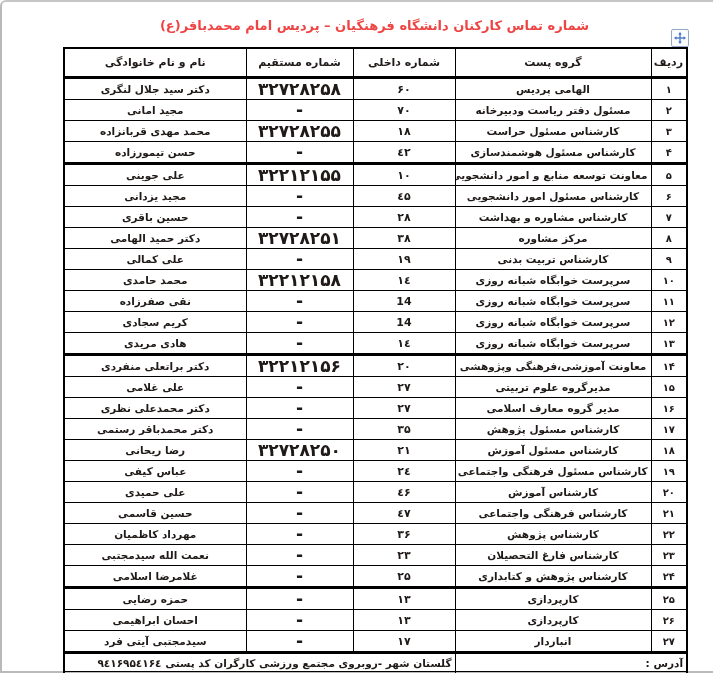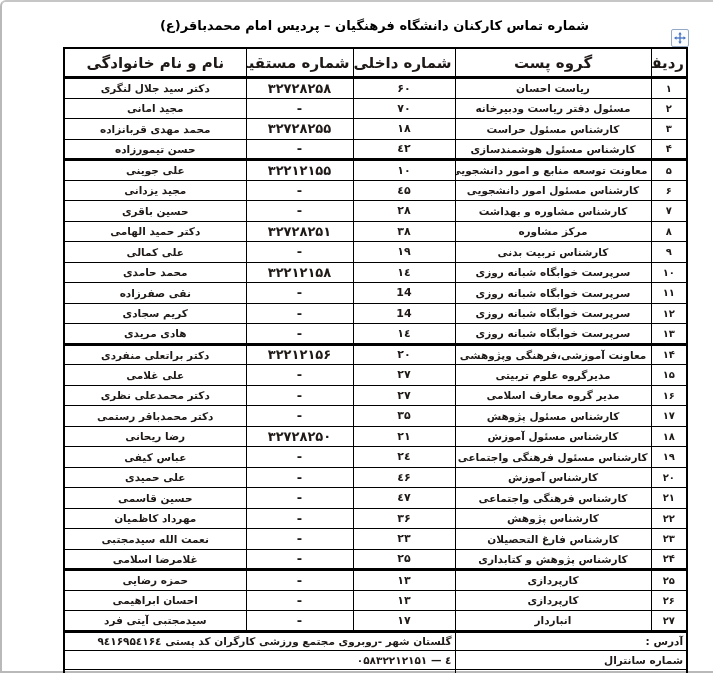--- a/index.html
+++ b/index.html
@@ -26,39 +26,39 @@
   table.contacts{
     position:absolute;top:47px;left:63px;width:623px;
     border-collapse:collapse;table-layout:fixed;direction:rtl;
     color:#1f1a18;
   }
   table.contacts td, table.contacts th{
     border:1px solid #000;padding:0 3px;vertical-align:middle;
     white-space:nowrap;overflow:hidden;font-weight:bold;text-align:center;
   }
   table.contacts{border:2px solid #000;}
-  tr.header-row th{height:27px;font-size:15px;border-bottom:3px solid #000;}
+  tr.header-row th{height:27px;font-size:11px;border-bottom:3px solid #000;}
   tr.data-row{height:20.5px;}
   tr.data-row td{font-size:10.5px;}
   tr.data-row td.c-no{font-size:10px;}
   tr.data-row td.c-int{font-size:11px;}
-  tr.data-row td.c-dir{font-size:13px;}
+  tr.data-row td.c-dir{font-size:17px;}
   tr.sep td{border-bottom:3px solid #000;}
   tr.footer-row{height:19px;}
   tr.footer-row td{font-size:10.5px;text-align:right;}
   td.ltr-num{direction:ltr;margin-left:32px;}
   tr.partial-row{height:10px;}
   tr.partial-row td{border-bottom:0;}
 </style>
 </head>
 <body>
 
 <div class="page-frame"></div>
 
-<div class="doc-title" style="color: #000000;">شماره تماس کارکنان دانشگاه فرهنگیان – پردیس امام محمدباقر(ع)</div>
+<div class="doc-title" style="color: #ef4444;">شماره تماس کارکنان دانشگاه فرهنگیان – پردیس امام محمدباقر(ع)</div>
 
 <div class="move-handle" title="">
   <span style="line-height:0;">
     <svg width="12" height="12" viewBox="0 0 24 24">
       <g fill="none" stroke="#4472c4" stroke-width="2.6">
         <line x1="12" y1="3" x2="12" y2="21"></line>
         <line x1="3" y1="12" x2="21" y2="12"></line>
       </g>
       <g fill="#4472c4">
         <polygon points="12,0 8.5,5 15.5,5"></polygon>
@@ -83,21 +83,21 @@
       <th>ردیف</th>
       <th>گروه پست</th>
       <th>شماره داخلی</th>
       <th>شماره مستقیم</th>
       <th>نام و نام خانوادگی</th>
     </tr>
   </thead>
   <tbody id="rows-body">
       <tr class="data-row">
     <td class="c-no">۱</td>
-    <td class="c-pos">ریاست احسان</td>
+    <td class="c-pos">الهامی پردیس</td>
     <td class="c-int">۶۰</td>
     <td class="c-dir">۳۲۷۲۸۲۵۸</td>
     <td class="c-name">دکتر سید جلال لنگری</td>
   </tr>
       <tr class="data-row">
     <td class="c-no">۲</td>
     <td class="c-pos">مسئول دفتر ریاست ودبیرخانه</td>
     <td class="c-int">۷۰</td>
     <td class="c-dir">-</td>
     <td class="c-name">مجید امانی</td>

